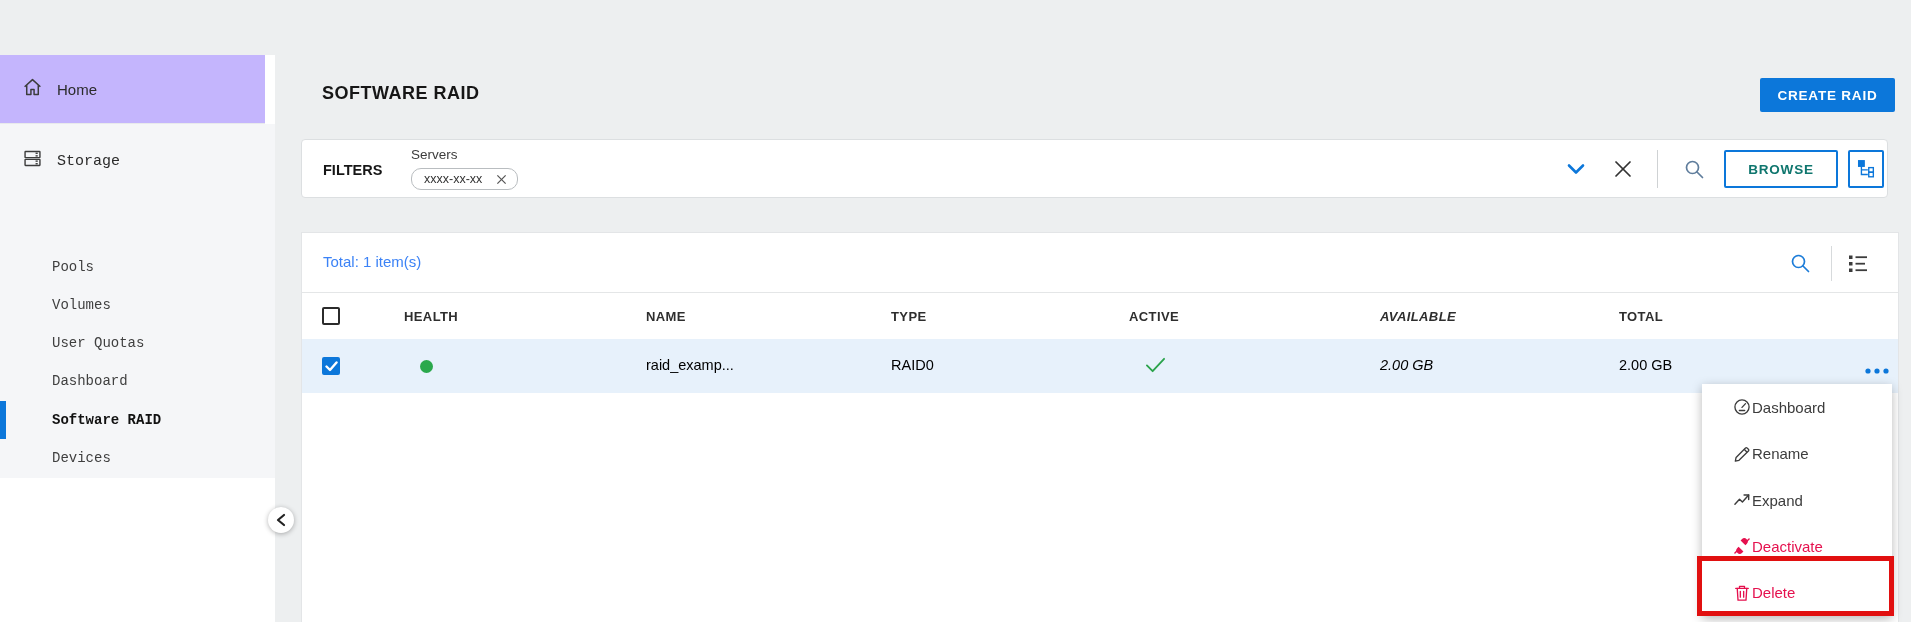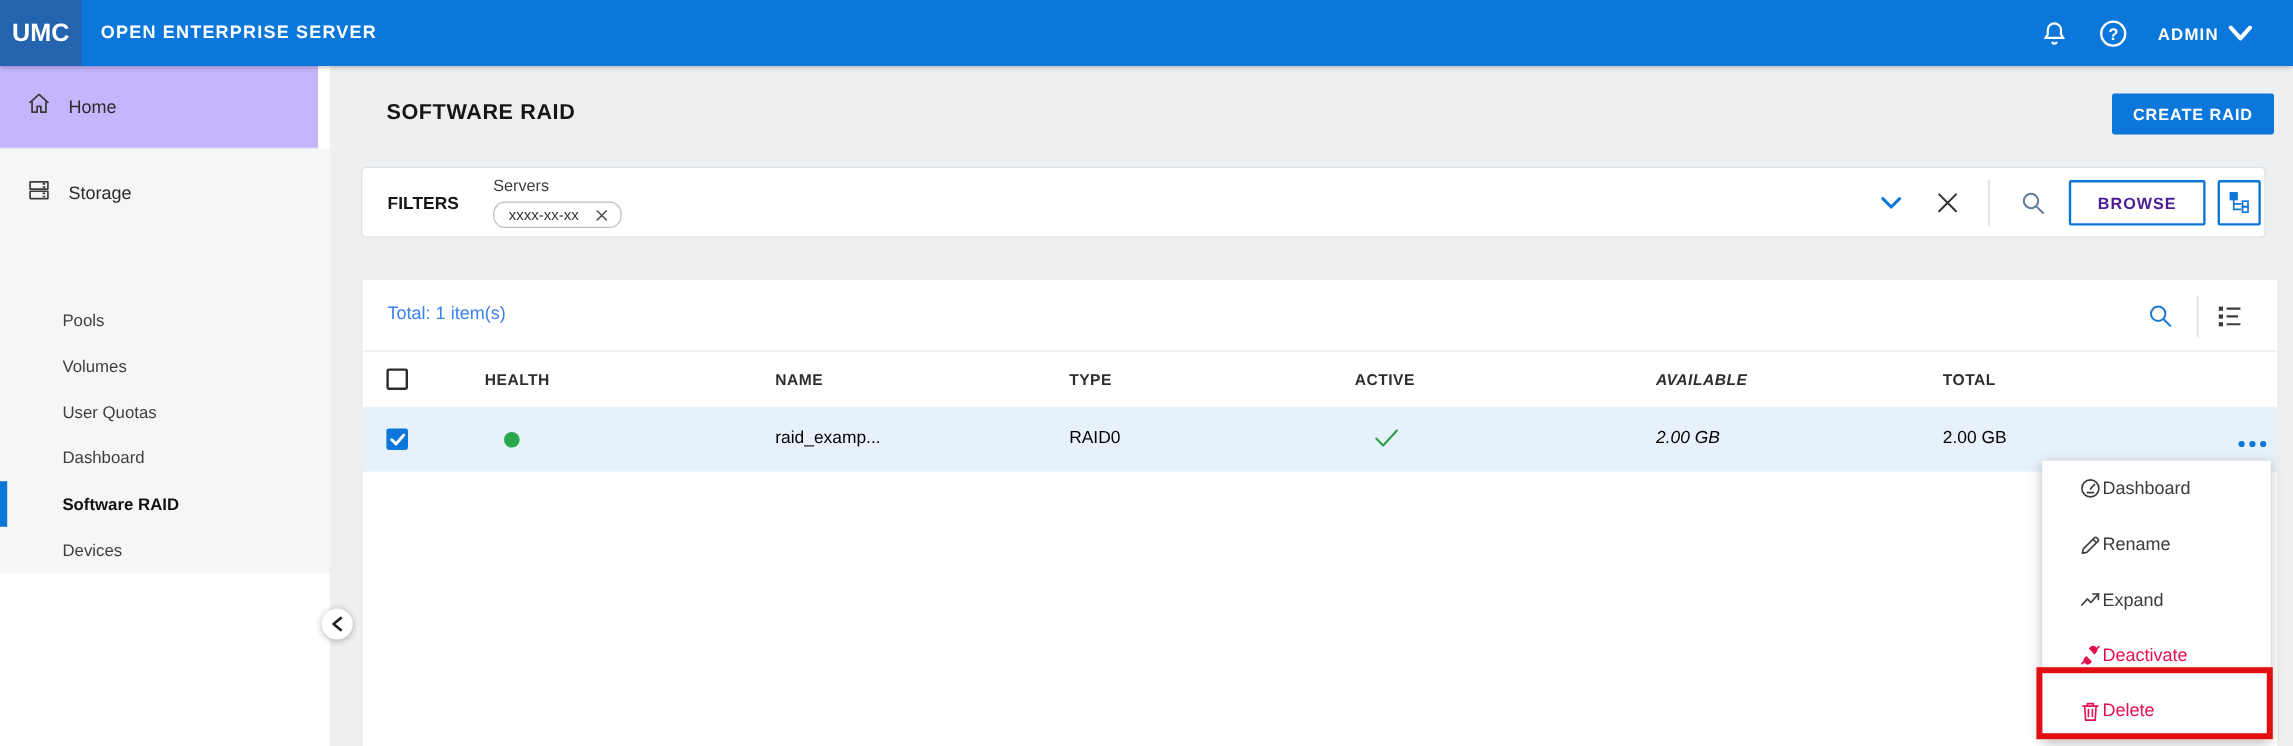--- a/index.html
+++ b/index.html
@@ -19,21 +19,21 @@
                  font-size:14px; font-weight:700; display:flex; align-items:center; justify-content:center; }
   .admin { display:flex; align-items:center; gap:8px; cursor:pointer; }
   .admin-label { color:#fff; font-size:14px; font-weight:800; letter-spacing:1px; }
 
   
   .sidebar { position:absolute; left:0; top:55px; width:275px; height:567px; background:#fff; z-index:10; }
   .side-home { position:absolute; left:0; top:0; width:265px; height:69px; background:#c4b5fd;
                border-bottom:1px solid #e8eaec; display:flex; align-items:center; cursor:pointer; }
   .side-home .nav-ic { margin-left:22px; color:#3c3c3c; }
   .side-home .nav-lb { margin-left:14px; font-size:15px; color:#2b2b2b; }
-  .side-gray { position:absolute; left:0; top:69px; width:275px; height:354px; background:#f5f6f8; }
+  .side-gray { position:absolute; left:0; top:69px; width:275px; height:354px; background:#f5f6f8;font-family:Liberation Mono, monospace; }
   .side-storage { position:absolute; left:0; top:14px; width:275px; height:46px; display:flex; align-items:center; cursor:pointer; }
   .side-storage .nav-ic { margin-left:22px; color:#3c3c3c; }
   .side-storage .nav-lb { margin-left:14px; font-size:15px; color:#2b2b2b; }
   .side-sub { position:absolute; left:0; width:275px; height:38px; display:flex; align-items:center;
               font-size:14px; color:#3f3f3f; cursor:pointer; }
   .side-sub span { margin-left:52px; }
   .side-sub.active { font-weight:800; color:#111; border-left:6px solid #0c77da; }
   .side-sub.active span { margin-left:46px; }
   .collapse-handle { position:absolute; left:268px; top:507px; width:26px; height:26px; border-radius:50%;
                      background:#fff; box-shadow:0 1px 5px rgba(0,0,0,.3); z-index:20;
@@ -54,21 +54,21 @@
   .filter-group-label { position:absolute; left:109px; top:7px; font-size:13.5px; color:#3c3c3c; }
   .filter-chip { position:absolute; left:109px; top:28px; height:22px; padding:0 10px 0 12px;
                  border:1px solid #b9bdc0; border-radius:10px; display:flex; align-items:center; gap:14px;
                  font-size:12.5px; color:#333; cursor:pointer; background:#fff; }
   .chip-x { color:#555; display:flex; cursor:pointer; }
   .f-chevron { position:absolute; left:1262px; top:17px; color:#0c77da; cursor:pointer; }
   .f-clear   { position:absolute; left:1309px; top:17px; color:#333; cursor:pointer; }
   .f-divider { position:absolute; left:1355px; top:10px; width:1px; height:38px; background:#cfd2d4; }
   .f-search  { position:absolute; left:1380px; top:17px; color:#5f7d9c; cursor:pointer; }
   .browse-btn { position:absolute; left:1422px; top:10px; width:114px; height:38px; background:#fff;
-                border:2px solid #0c77da; color:#4c1d95; font-size:13.5px; font-weight:800; letter-spacing:.8px;
+                border:2px solid #0c77da; color:#0f766e; font-size:13.5px; font-weight:800; letter-spacing:.8px;
                 border-radius:2px; display:flex; align-items:center; justify-content:center; cursor:pointer; }
   .tree-btn { position:absolute; left:1546px; top:10px; width:36px; height:38px; background:#fff;
               border:2px solid #0c77da; color:#0c77da; border-radius:2px;
               display:flex; align-items:center; justify-content:center; cursor:pointer; }
 
   
   .table-card { position:absolute; left:26px; top:177px; width:1598px; height:390px; background:#fff;
                 border:1px solid #e3e5e7; border-bottom:none; }
   .total-bar { position:absolute; left:0; top:0; width:100%; height:60px; border-bottom:1px solid #e4e6e7; }
   .total-text { position:absolute; left:21px; top:20px; font-size:15px; color:#3b82f6; }
@@ -103,39 +103,20 @@
   .ctx-item .ci-ic { display:flex; color:#3c3c3c; }
   .ctx-item.danger, .ctx-item.danger .ci-ic { color:#e5114e; }
   .annotation-box { position:absolute; left:1422px; top:501px; width:197px; height:60px;
                     border:5px solid #e11010; z-index:50; pointer-events:none; }
 </style>
 </head>
 <body>
 
 <div id="app">
 
-  <div class="topbar">
-    <div class="brand">UMC</div>
-    <div class="product">OPEN ENTERPRISE SERVER</div>
-    <div class="topbar-right">
-      <span class="tb-icon">
-        <svg width="24" height="24" viewBox="0 0 24 24" fill="none" stroke="#fff" stroke-width="1.8">
-          <path d="M12 3.5a5.5 5.5 0 0 1 5.5 5.5v3.6l1.8 2.9H4.7l1.8-2.9V9A5.5 5.5 0 0 1 12 3.5z"></path>
-          <path d="M10 18.9a2.1 2.1 0 0 0 4 0"></path>
-        </svg>
-      </span>
-      <span class="help-circle">?</span>
-      <span class="admin">
-        <span class="admin-label">ADMIN</span>
-        <svg width="20" height="14" viewBox="0 0 20 14" fill="none" stroke="#fff" stroke-width="3.4" stroke-linecap="round" stroke-linejoin="round">
-          <polyline points="2,2 10,11 18,2"></polyline>
-        </svg>
-      </span>
-    </div>
-  </div>
 
   <div class="sidebar">
     <div class="side-home">
       <span class="nav-ic">
         <svg width="21" height="21" viewBox="0 0 24 24" fill="none" stroke="currentColor" stroke-width="1.7" stroke-linejoin="round">
           <path d="M3 11.2 12 3l9 8.2"></path>
           <path d="M5.4 9.5V20h4.8v-5.6h3.6V20h4.8V9.5"></path>
         </svg>
       </span>
       <span class="nav-lb">Home</span>

